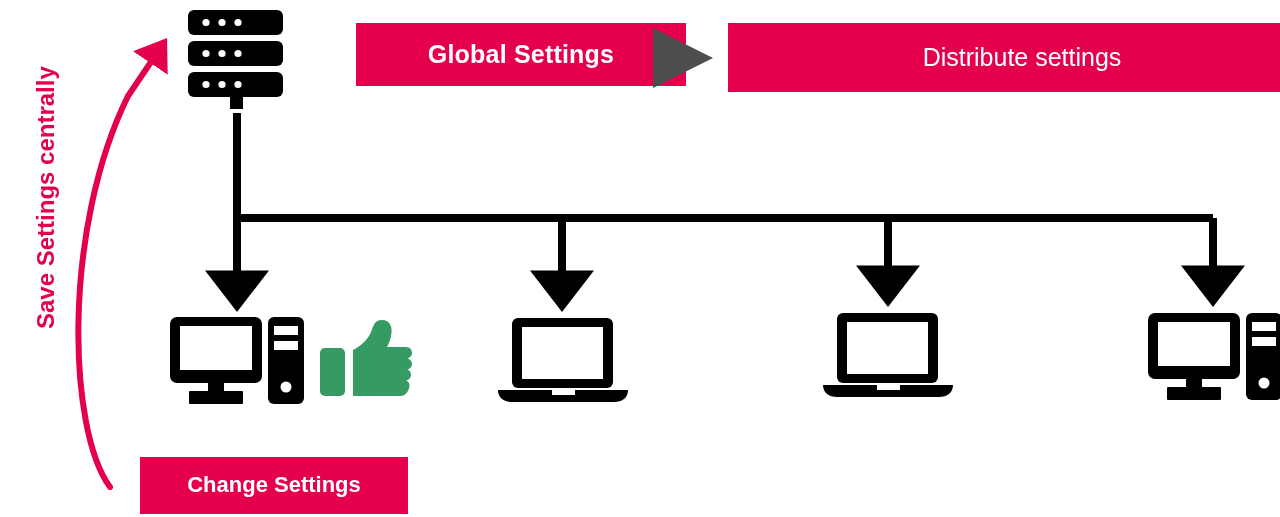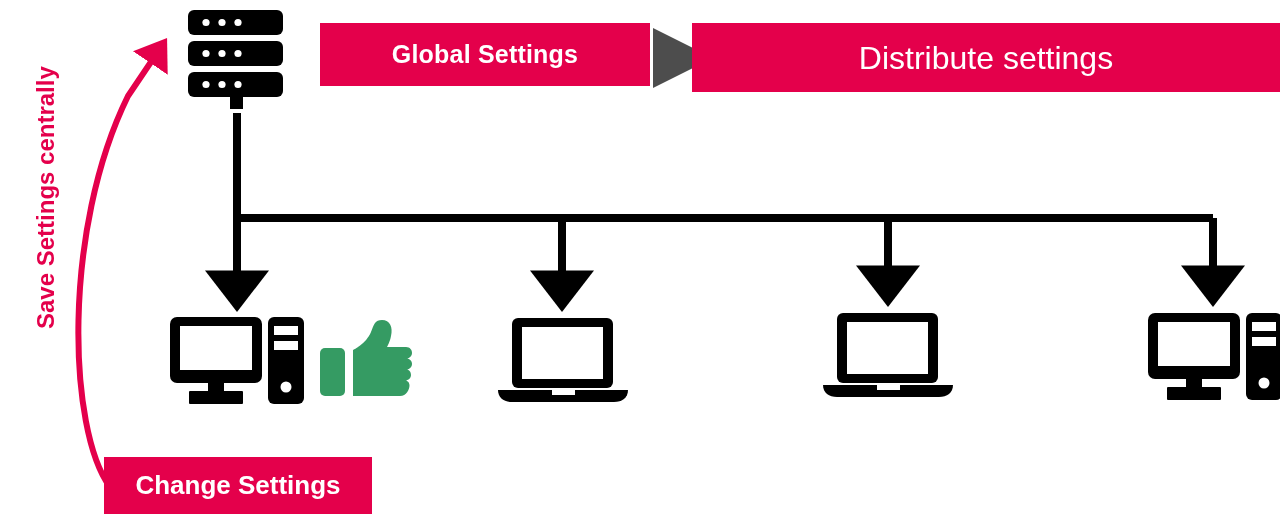--- a/index.html
+++ b/index.html
@@ -20,20 +20,21 @@
 
   
   .banner {
     position: absolute;
     background: #e4004b;
     display: flex;
     align-items: center;
     justify-content: center;
     color: #ffffff;
     box-sizing: border-box;
+    margin-left: 36px;
   }
   #global-settings-banner {
     left: 320px;
     top: 23px;
     width: 330px;
     height: 63px;
   }
   #global-settings-label {
     font-size: 25px;
     font-weight: bold;
@@ -42,33 +43,33 @@
     white-space: nowrap;
   }
   #distribute-banner {
     left: 692px;
     top: 23px;
     width: 588px;
     height: 69px;
     padding: 0 14px;
   }
   #distribute-label {
-    font-size: 32px;
+    font-size: 25px;
     font-weight: normal;
     line-height: 1.25;
     text-align: left;
   }
   #change-settings-banner {
     left: 104px;
     top: 457px;
     width: 268px;
     height: 57px;
   }
   #change-settings-label {
-    font-size: 26px;
+    font-size: 22px;
     font-weight: bold;
     line-height: 1.1;
     white-space: nowrap;
   }
 
   
   #flow-triangle {
     position: absolute;
     left: 653px;
     top: 28px;

